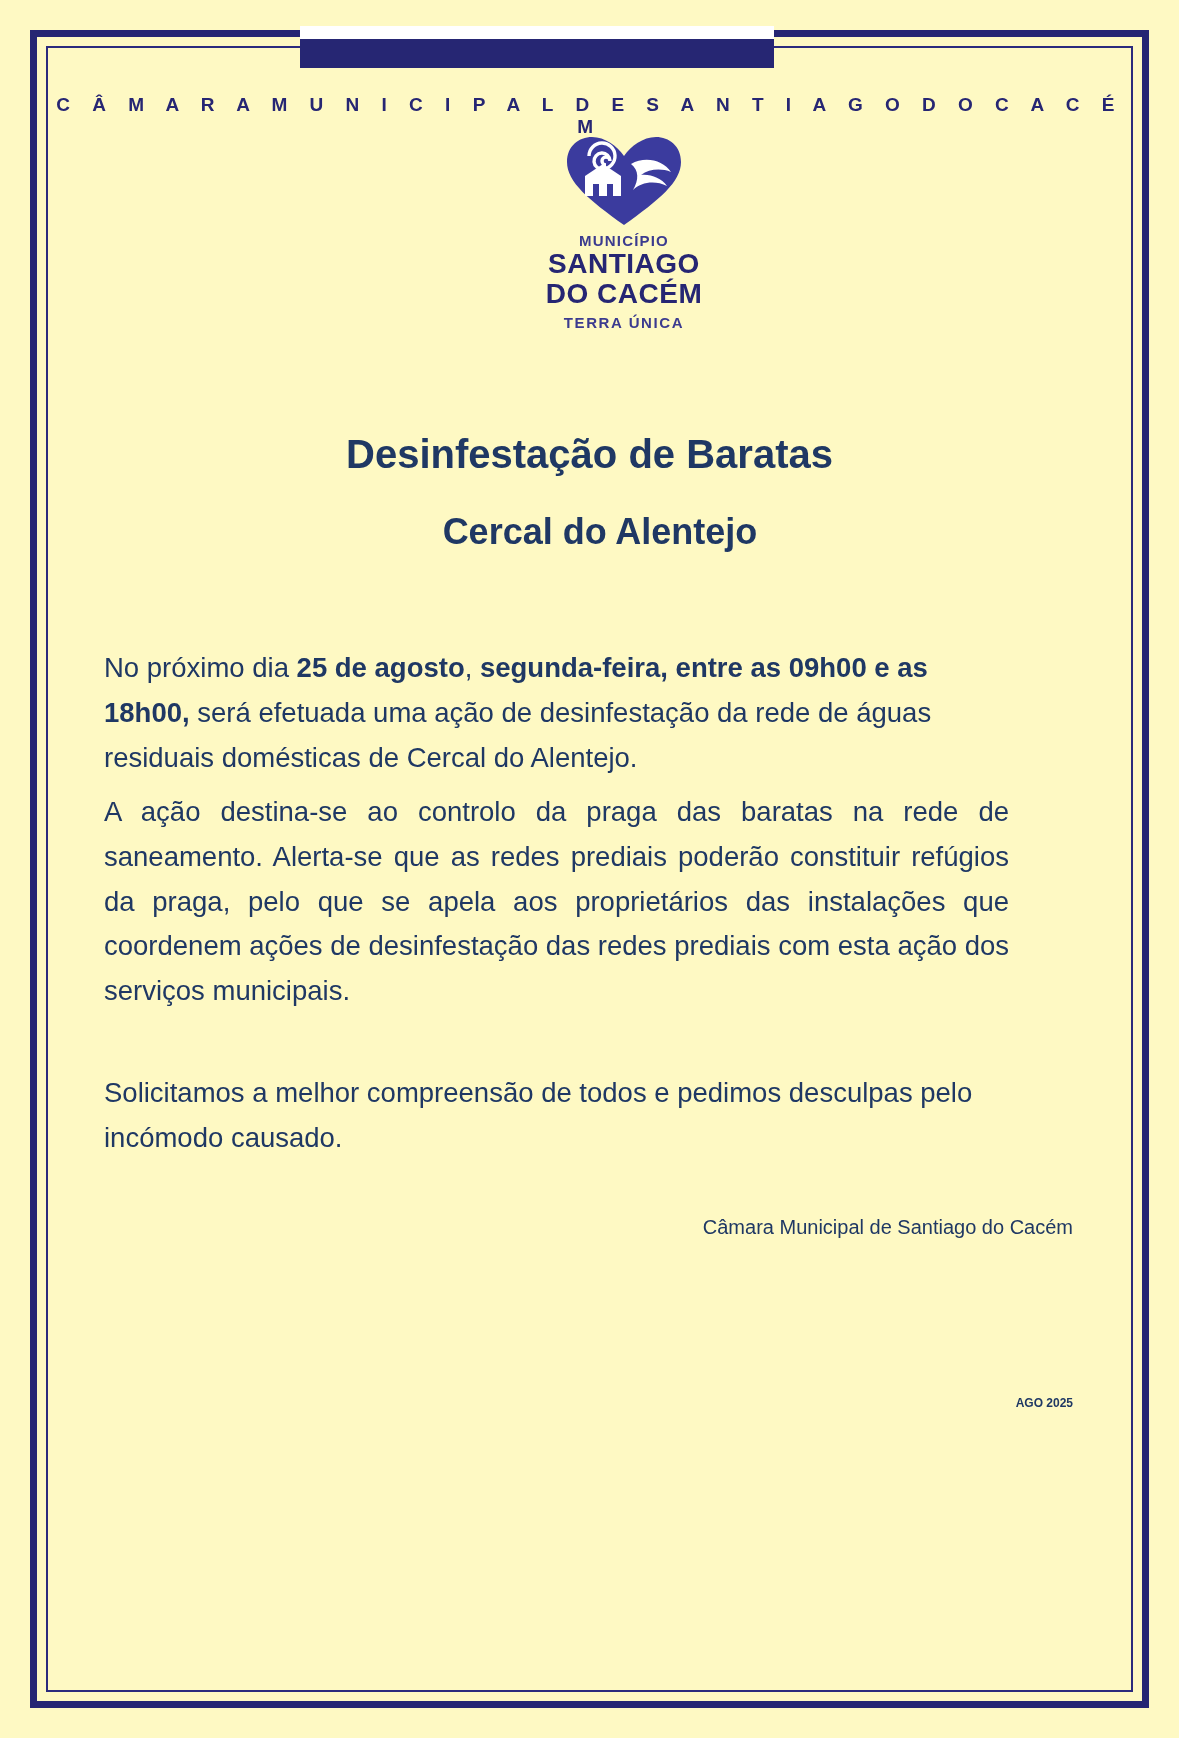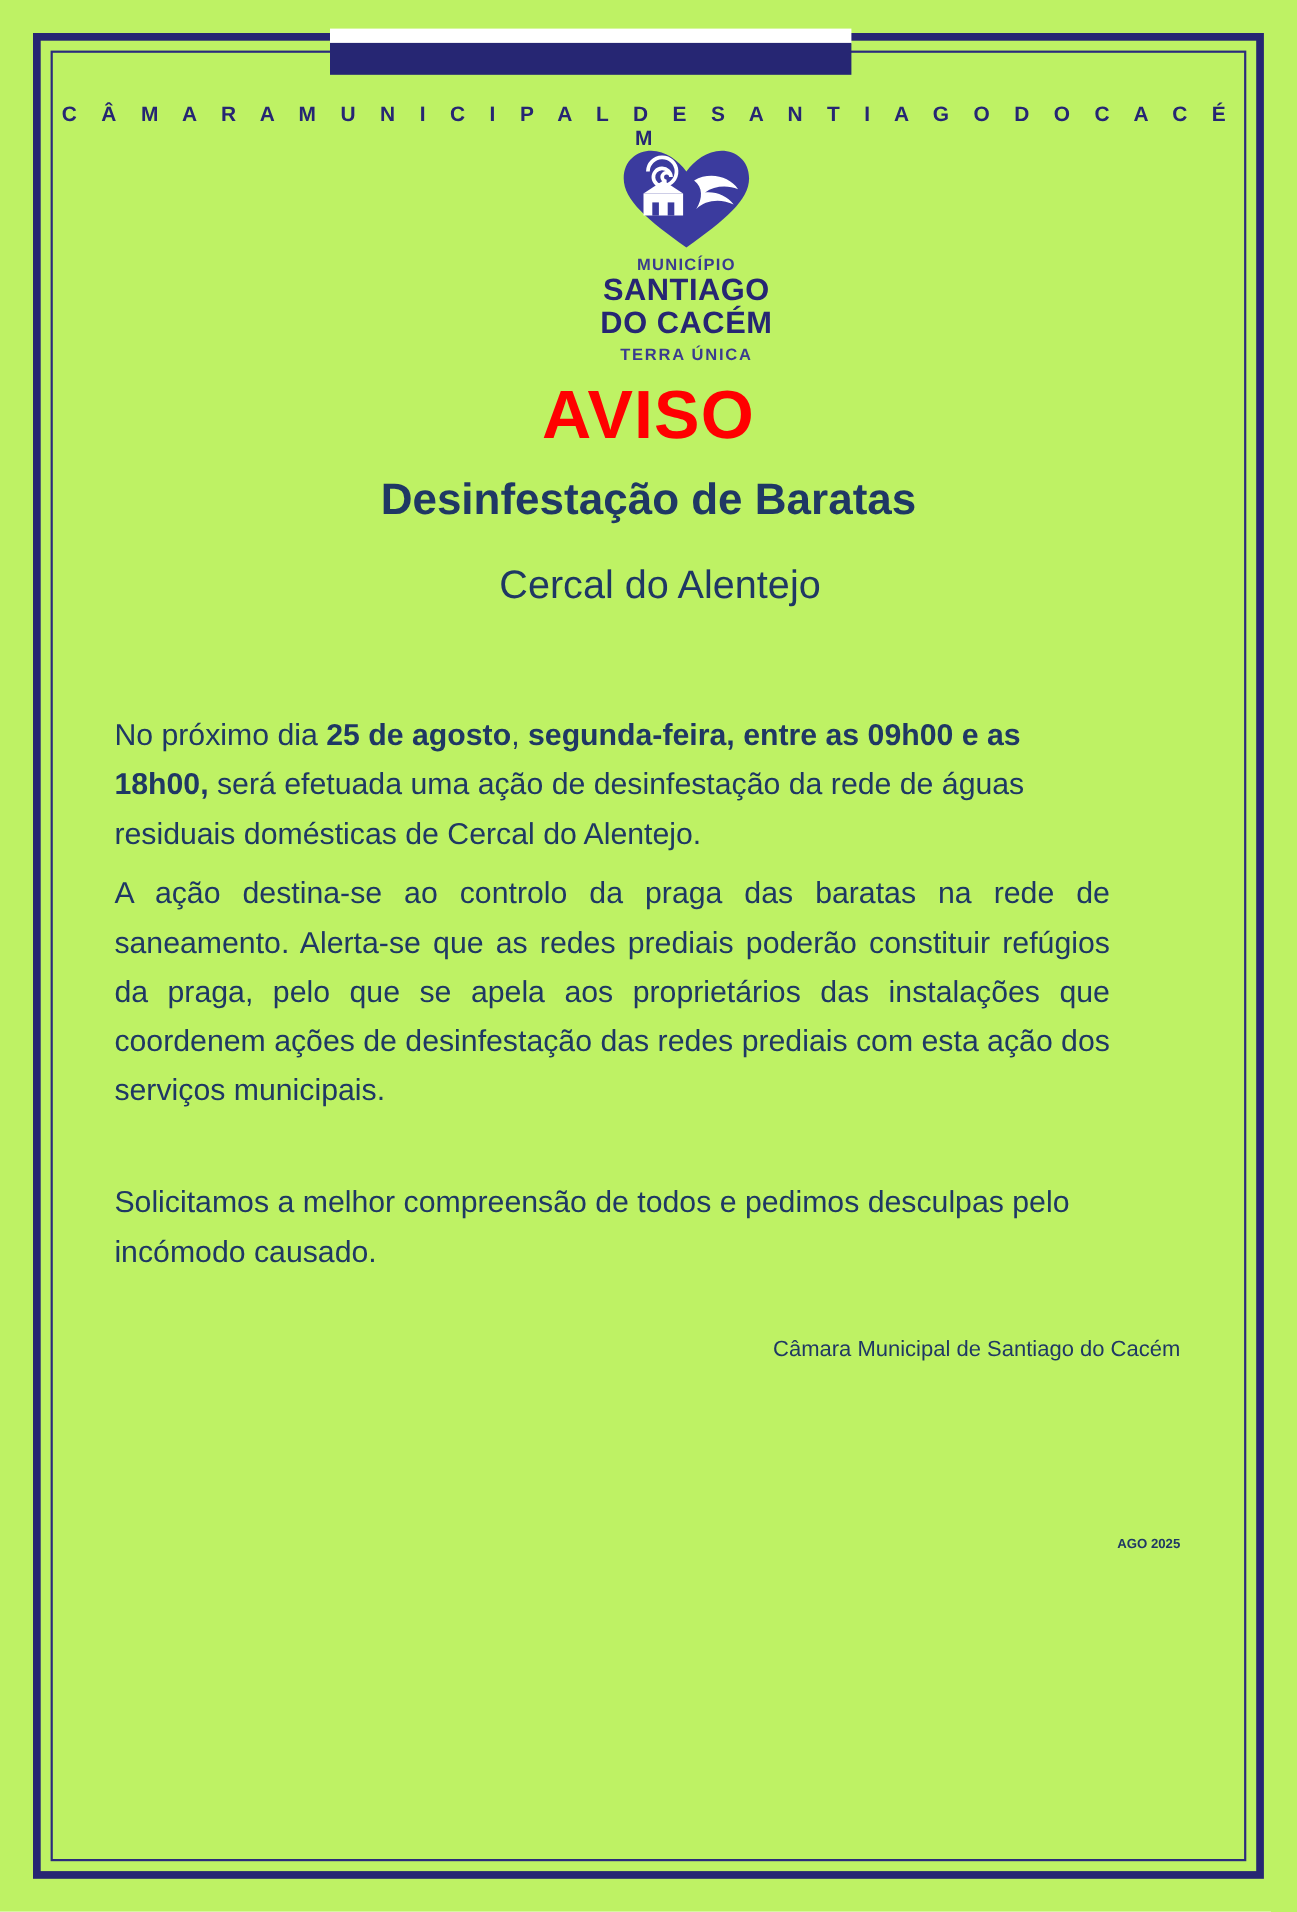--- a/index.html
+++ b/index.html
@@ -14,21 +14,21 @@
     color: #1d2060;
     position: relative;
     overflow: hidden;
   }
 
   .page {
     position: absolute;
     left: 0; top: 0;
     width: 1179px;
     height: 1738px;
-    background: #bef264;
+    background: #fef9c3;
   }
 
   
   .frame-outer {
     position: absolute;
     left: 30px;
     top: 30px;
     width: 1119px;
     height: 1678px;
     border: 7px solid #262673;
@@ -139,21 +139,21 @@
     font-weight: bold;
     color: #1f3864;
   }
   .title2 {
     position: absolute;
     top: 465px;
     left: 0;
     width: 1108px;
     text-align: center;
     font-size: 36px;
-    font-weight: normal;
+    font-weight: bold;
     color: #1f3864;
   }
 
   .body-text {
     position: absolute;
     left: 58px;
     width: 905px;
     font-size: 27.5px;
     line-height: 1.63;
     color: #1f3864;
@@ -212,21 +212,20 @@
         <rect x="34" y="50" width="6" height="12" fill="#3b3b9e"></rect>
         <rect x="48" y="50" width="6" height="12" fill="#3b3b9e"></rect>
         <path d="M72 30 C 86 22, 104 26, 112 38 C 102 34, 90 35, 82 41 C 92 40, 102 44, 108 52 C 96 46, 82 48, 74 56 C 80 46, 80 36, 72 30 Z" fill="#ffffff"></path>
       </svg>
       <div class="logo-municipio">MUNICÍPIO</div>
       <div class="logo-name">SANTIAGO</div>
       <div class="logo-name">DO CACÉM</div>
       <div class="logo-tag">TERRA ÚNICA</div>
     </div>
 
-    <div class="aviso">AVISO</div>
     <div class="title1">Desinfestação de Baratas</div>
     <div class="title2">Cercal do Alentejo</div>
 
     <div class="body-text p1">
       <span>No próximo dia </span><b>25 de agosto</b><span>, </span><b>segunda-feira, entre as 09h00 e as 18h00,</b><span> será efetuada uma ação de desinfestação da rede de águas residuais domésticas de Cercal do Alentejo.</span>
     </div>
 
     <div class="body-text p2">A ação destina-se ao controlo da praga das baratas na rede de saneamento. Alerta-se que as redes prediais poderão constituir refúgios da praga, pelo que se apela aos proprietários das instalações que coordenem ações de desinfestação das redes prediais com esta ação dos serviços municipais.</div>
 
     <div class="body-text p3">Solicitamos a melhor compreensão de todos e pedimos desculpas pelo incómodo causado.</div>

